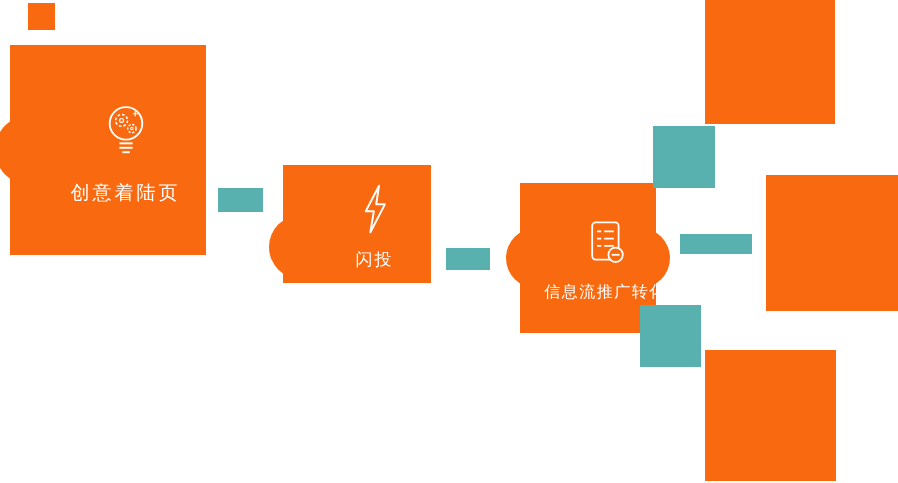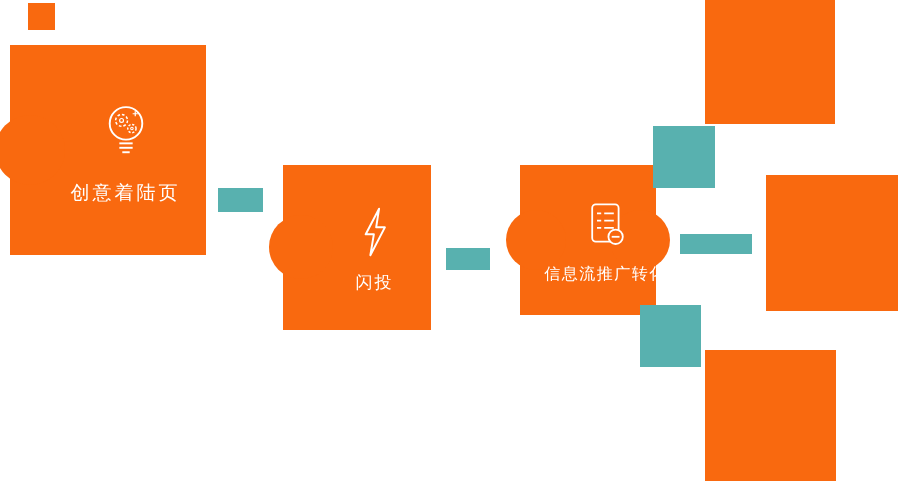--- a/index.html
+++ b/index.html
@@ -35,33 +35,33 @@
         <path d="M41 64 h18" stroke-width="2.6"></path>
         <path d="M41 70 h18" stroke-width="2.6"></path>
         <path d="M45 76 h10" stroke-width="2.6"></path>
       </svg>
       <div class="label" style="font-size:19px; letter-spacing:3px; margin-top:12px;">创意着陆页</div>
     </div>
   </div>
 
   <div class="abs teal" style="left:218px; top:188px; width:45px; height:24px;"></div>
 
-  <div class="node" style="left:283px; top:165px; width:148px; height:165px;">
+  <div class="node" style="left:283px; top:165px; width:148px; height:118px;">
     <div class="bump" style="left:-14px; top:50px; width:64px; height:64px;"></div>
     <div class="node-inner">
       <svg width="58" height="62" viewBox="0 0 100 100" fill="none" stroke="#FFFFFF" stroke-width="3.4" stroke-linejoin="round">
         <path d="M57 10 L34 54 L48 54 L42 90 L67 42 L52 42 Z"></path>
       </svg>
       <div class="label" style="font-size:17px; margin-top:10px;">闪投</div>
     </div>
   </div>
 
   <div class="abs teal" style="left:446px; top:248px; width:44px; height:22px;"></div>
 
-  <div class="node" style="left:520px; top:165px; width:136px; height:150px;">
+  <div class="node" style="left:520px; top:183px; width:136px; height:150px;">
     <div class="bump" style="left:-14px; top:45px; width:60px; height:60px;"></div>
     <div class="bump" style="right:-14px; top:45px; width:60px; height:60px;"></div>
     <div class="node-inner">
       <svg width="60" height="60" viewBox="0 0 100 100" fill="none" stroke="#FFFFFF" stroke-width="3">
         <rect x="27" y="14" width="44" height="62" rx="6"></rect>
         <path d="M35 29 h7 M47 29 h16"></path>
         <path d="M35 41 h7 M47 41 h16"></path>
         <path d="M35 53 h7 M47 53 h16"></path>
         <circle cx="66" cy="68" r="12" fill="var(--orange)"></circle>
         <path d="M59.5 68 h13"></path>

